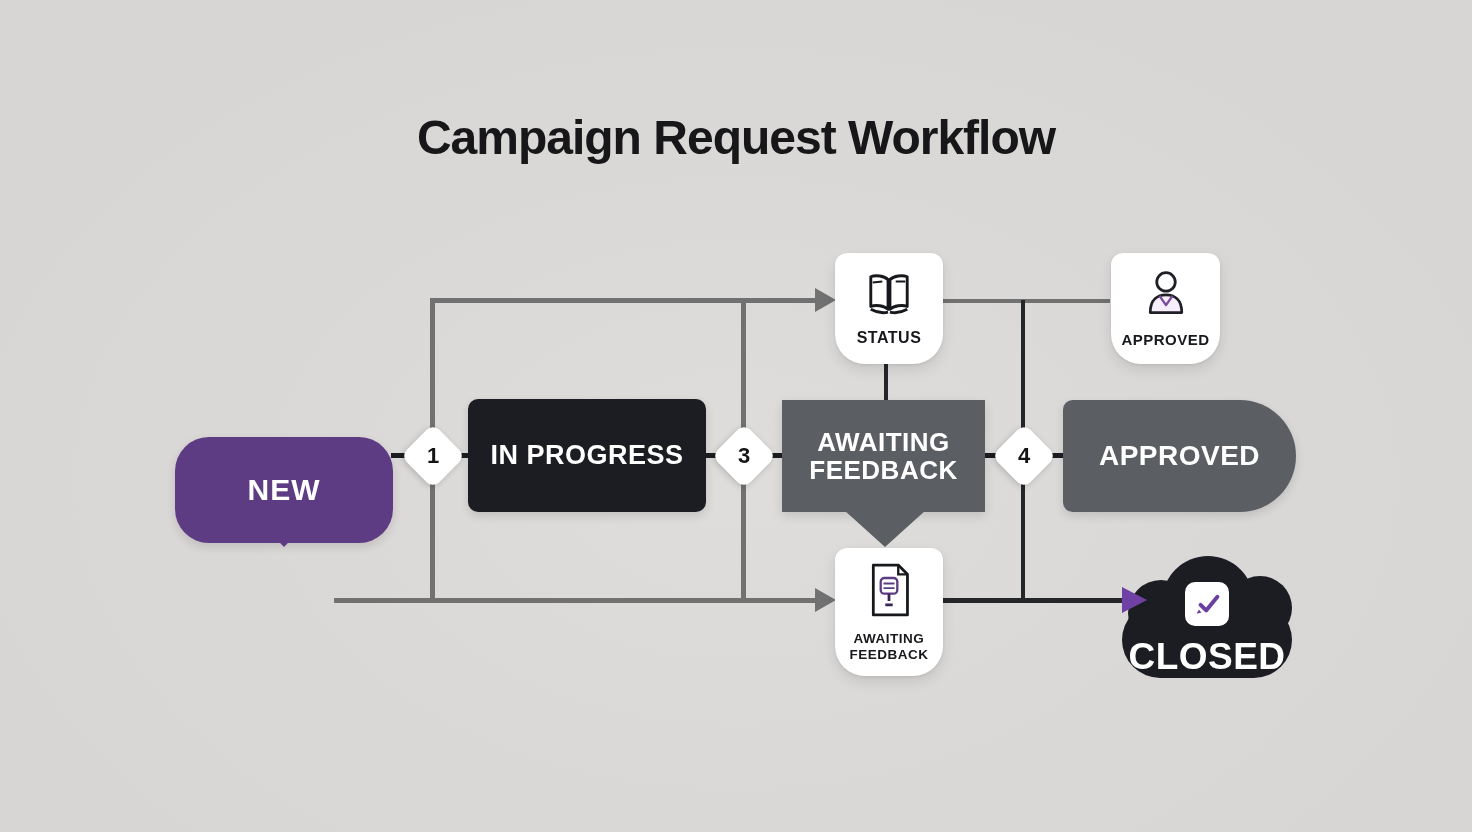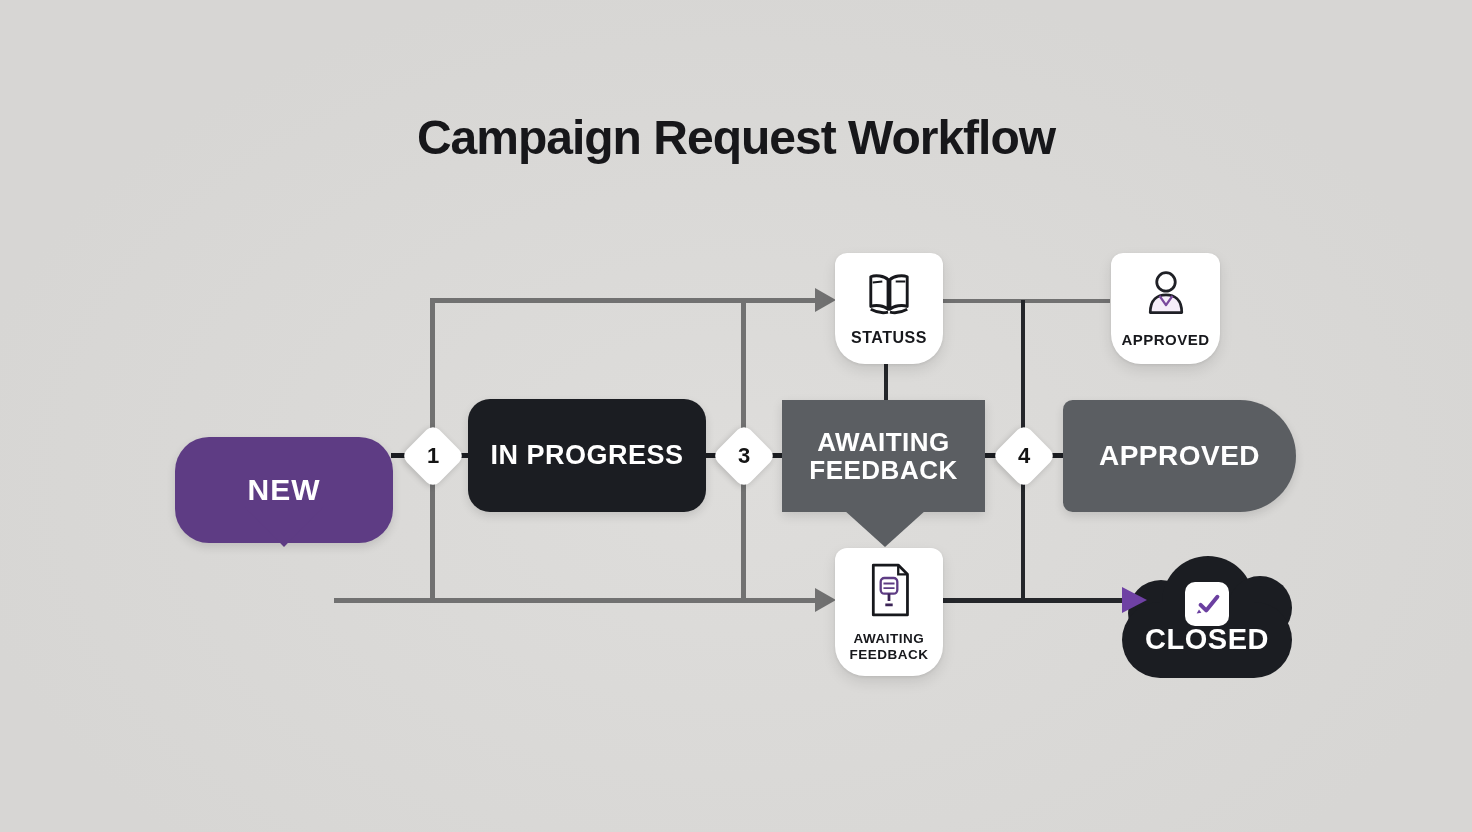--- a/index.html
+++ b/index.html
@@ -19,21 +19,21 @@
     border-top:12px solid transparent;border-bottom:12px solid transparent;}
   .tri-right.gray{border-left:21px solid #717171;}
   .tri-right.purple{border-left:25px solid #6f41a4;border-top-width:13px;border-bottom-width:13px;z-index:3;}
 
   
   .shape{position:absolute;display:flex;align-items:center;justify-content:center;
     color:#fff;font-weight:700;z-index:2;box-shadow:0 4px 10px rgba(0,0,0,.12);}
   .node-new{left:175px;top:402px;width:218px;height:106px;border-radius:34px;font-size:30px;letter-spacing:1px;}
   .new-tail{position:absolute;left:243px;top:505px;width:0;height:0;z-index:2;
     border-left:41px solid transparent;border-right:41px solid transparent;border-top:42px solid #5e3c84;}
-  .node-inprogress{left:468px;top:399px;width:238px;height:113px;border-radius:22px;font-size:27px;letter-spacing:.5px;}
+  .node-inprogress{left:468px;top:399px;width:238px;height:113px;border-radius:10px;font-size:27px;letter-spacing:.5px;}
   .node-awaiting{left:782px;top:400px;width:203px;height:112px;font-size:26px;line-height:1.08;text-align:center;letter-spacing:.5px;}
   .awaiting-tail{position:absolute;left:844px;top:510px;width:0;height:0;z-index:2;
     border-left:41px solid transparent;border-right:41px solid transparent;border-top:37px solid #5b5e62;}
   .node-approved{left:1063px;top:400px;width:233px;height:112px;border-radius:10px 58px 58px 10px;font-size:28px;letter-spacing:.5px;}
 
   
   .diamond{position:absolute;width:46px;height:46px;background:#fff;border-radius:9px;
     transform:rotate(45deg);z-index:3;box-shadow:0 2px 6px rgba(0,0,0,.18);
     display:flex;align-items:center;justify-content:center;}
   .diamond span{transform:rotate(-45deg);font-size:22px;font-weight:700;color:#141414;}
@@ -54,22 +54,22 @@
 
   
   .cloud{position:absolute;left:1122px;top:556px;width:170px;height:122px;z-index:2;}
   .cloud .blob{position:absolute;background:#1b1d22;}
   .cloud .b1{left:6px;top:24px;width:66px;height:66px;border-radius:50%;}
   .cloud .b2{left:40px;top:0;width:92px;height:92px;border-radius:50%;}
   .cloud .b3{left:106px;top:20px;width:64px;height:64px;border-radius:50%;}
   .cloud .base{left:0;top:46px;width:170px;height:76px;border-radius:38px;}
   .cloud .badge{position:absolute;left:63px;top:26px;width:44px;height:44px;background:#fff;
     border-radius:10px;display:flex;align-items:center;justify-content:center;z-index:2;}
-  .cloud .cloud-label{position:absolute;left:0;top:67px;width:170px;text-align:center;
-    color:#fff;font-size:29px;font-weight:700;letter-spacing:.5px;z-index:2;}
+  .cloud .cloud-label{position:absolute;left:0;top:80px;width:170px;text-align:center;
+    color:#fff;font-size:37px;font-weight:700;letter-spacing:.5px;z-index:2;}
 </style>
 </head>
 <body>
 
 <div class="canvas">
 
   <div class="title">Campaign Request Workflow</div>
 
   <div class="line" style="left:430px;top:298px;width:390px;height:5px;"></div>
   <div class="tri-right gray" style="left:815px;top:288px;"></div>
@@ -127,21 +127,21 @@
 
   <div class="card card-status-top">
     <span>
       <svg width="58" height="46" viewBox="0 0 60 48">
         <path d="M29 9 C 25 5, 16 4, 11 6 L 11 37 C 16 35, 25 36, 29 40 Z" fill="none" stroke="#17181c" stroke-width="3" stroke-linejoin="round"></path>
         <path d="M31 9 C 35 5, 44 4, 49 6 L 49 37 C 44 35, 35 36, 31 40 Z" fill="none" stroke="#17181c" stroke-width="3" stroke-linejoin="round"></path>
         <path d="M13 12 l10 -1 M37 11 l10 0" stroke="#17181c" stroke-width="2"></path>
         <path d="M11 40 Q 20 45, 29 43 M 31 43 Q 40 45, 49 40" fill="none" stroke="#17181c" stroke-width="3"></path>
       </svg>
     </span>
-    <span class="label">STATUSS</span>
+    <span class="label">STATUS</span>
   </div>
 
   <div class="card card-approved-top">
     <span>
       <svg width="52" height="50" viewBox="0 0 56 54">
         <circle cx="28" cy="14" r="10" fill="#fff" stroke="#1f2026" stroke-width="3"></circle>
         <path d="M11 47 C 11 33, 19 28, 28 28 C 37 28, 45 33, 45 47 Z" fill="#f6eefa" stroke="#1f2026" stroke-width="3" stroke-linejoin="round"></path>
         <path d="M21 29 L 28 39 L 35 29" fill="none" stroke="#7a4a9e" stroke-width="2.5" stroke-linejoin="round"></path>
       </svg>
     </span>

